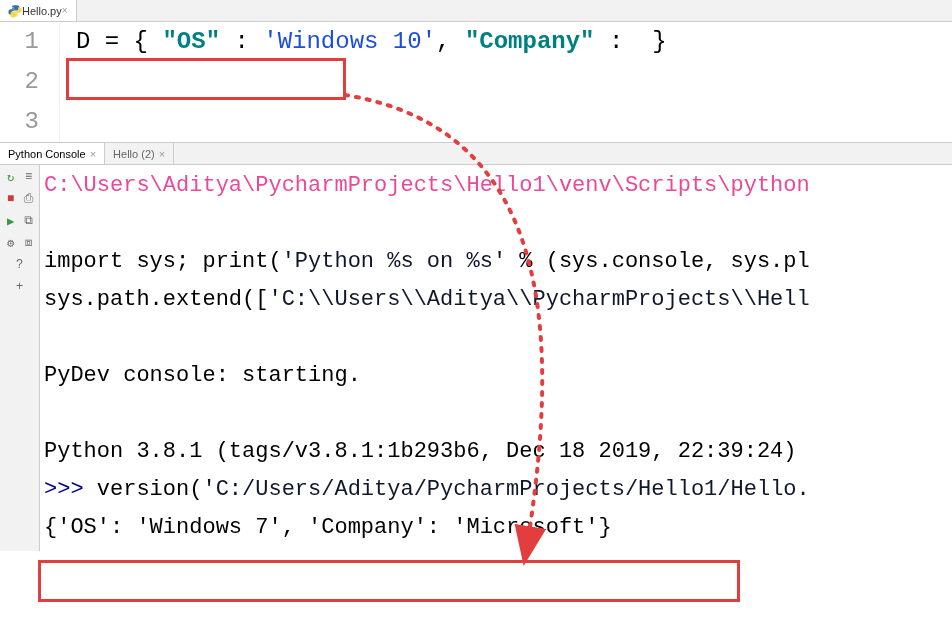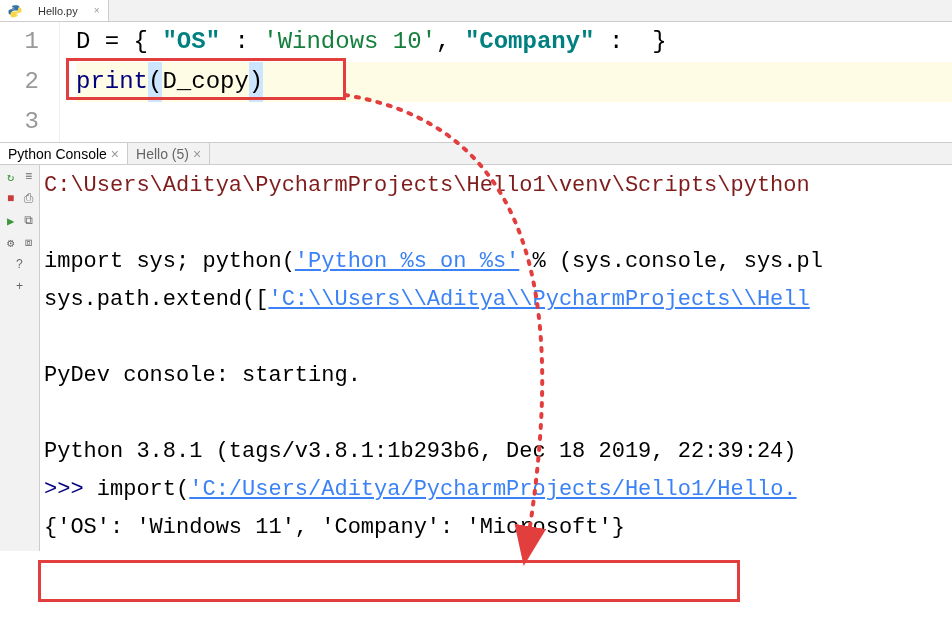--- a/index.html
+++ b/index.html
@@ -23,21 +23,21 @@
   display: flex;
   font-family: 'Segoe UI', Tahoma, sans-serif;
   font-size: 11px;
 }
 .editor-tab {
   padding: 2px 8px;
   background: #fff;
   border-right: 1px solid #ccc;
   display: flex;
   align-items: center;
-  gap: 16px;
+  gap: 0;
   color: #333;
   text-align: center;
 }
 .py-icon {
   width: 14px; height: 14px;
   display: inline-flex; align-items: center; justify-content: center;
 }
 .py-icon svg { width: 14px; height: 14px; }
 .tab-close { color: #999; font-size: 10px; cursor: pointer; }
 
@@ -60,31 +60,31 @@
   font-size: 24px;
   line-height: 40px;
   position: relative;
   padding-left: 16px;
 }
 .code-line { white-space: pre; height: 40px; display: flex; align-items: center; }
 .code-line.current { background: #fffce5; }
 
 
 .tk-id { color: #000; }
-.tk-str { color: #15803d; }
+.tk-str { color: #1d4ed8; }
 .tk-strkey { color: #008080; font-weight: bold; }
 .tk-builtin { color: #000080; }
 .tk-paren-hl { background: #cde6ff; }
 .console-tabbar {
   height: 22px;
   background: #f2f2f2;
   border-bottom: 1px solid #ccc;
   display: flex;
   font-family: 'Segoe UI', Tahoma, sans-serif;
-  font-size: 14px;
+  font-size: 11px;
 }
 .console-tab {
   padding: 2px 8px;
   border-right: 1px solid #ccc;
   color: #666;
   display: flex;
   align-items: center;
   gap: 4px;
 }
 .console-tab.active { background: #fff; color: #000; }
@@ -124,22 +124,22 @@
 .console-output {
   flex: 1;
   font-size: 22px;
   line-height: 38px;
   padding: 2px 4px 4px 4px;
   color: #000;
   overflow: hidden;
   position: relative;
 }
 .console-line { white-space: pre; height: 38px; }
-.co-path { color: #7f1d1d; }
-.co-str { color: #3b82f6; text-decoration: underline; }
+.co-path { color: #ec4899; }
+.co-str { color: #0f172a; }
 .co-prompt { color: #000080; }
 
 
 .redbox {
   position: absolute;
   border: 3px solid #e33e3e;
   pointer-events: none;
 }
 
 
@@ -167,33 +167,32 @@
     </div>
   </div>
   <div class="editor-body">
     <div class="gutter" id="gutter">
         <div>1</div>
         <div>2</div>
         <div>3</div>
       </div>
     <div class="code-area" id="codeArea">
         <div class="code-line"><span class="tk-id">D = { </span><span class="tk-strkey">"OS"</span><span class="tk-id"> : </span><span class="tk-str">'Windows 10'</span><span class="tk-id">, </span><span class="tk-strkey">"Company"</span><span class="tk-id"> : </span><span class="tk-id"> }</span></div>
-        <div class="code-line current"><span class="tk-builtin">print</span><span class="tk-paren-hl">(</span><span class="tk-id">D_copy</span><span class="tk-paren-hl">)</span></div>
       </div>
   </div>
 </div>
 
 <div class="console-wrap">
   <div class="console-tabbar" id="consoleTabs">
       <div class="console-tab active">
         <span>Python Console</span>
         <span style="color: rgb(153, 153, 153);"> ×</span>
       </div>
       <div class="console-tab">
-        <span>Hello (5)</span>
+        <span>Hello (2)</span>
         <span style="color: rgb(153, 153, 153);"> ×</span>
       </div>
     </div>
   <div class="console-body">
     <div class="console-toolbar">
       <div class="tool-row">
         <span class="tool-icon green">↻</span>
         <span class="tool-icon">≡</span>
       </div>
       <div class="tool-row">
@@ -211,28 +210,28 @@
       <div class="tool-row">
         <span class="tool-icon">?</span>
       </div>
       <div class="tool-row">
         <span class="tool-icon">+</span>
       </div>
     </div>
     <div class="console-output" id="consoleOut">
         <div class="console-line"><span class="co-path">C:\Users\Aditya\PycharmProjects\Hello1\venv\Scripts\python</span></div>
         <div class="console-line">&nbsp;</div>
-        <div class="console-line"><span class="">import sys; python(</span><span class="co-str">'Python %s on %s'</span><span class=""> % (sys.console, sys.pl</span></div>
+        <div class="console-line"><span class="">import sys; print(</span><span class="co-str">'Python %s on %s'</span><span class=""> % (sys.console, sys.pl</span></div>
         <div class="console-line"><span class="">sys.path.extend([</span><span class="co-str">'C:\\Users\\Aditya\\PycharmProjects\\Hell</span></div>
         <div class="console-line">&nbsp;</div>
         <div class="console-line"><span class="">PyDev console: starting.</span></div>
         <div class="console-line">&nbsp;</div>
         <div class="console-line"><span class="">Python 3.8.1 (tags/v3.8.1:1b293b6, Dec 18 2019, 22:39:24)</span></div>
-        <div class="console-line"><span class="co-prompt">&gt;&gt;&gt; </span><span class="">import(</span><span class="co-str">'C:/Users/Aditya/PycharmProjects/Hello1/Hello.</span></div>
-        <div class="console-line"><span class="">{'OS': 'Windows 11', 'Company': 'Microsoft'}</span></div>
+        <div class="console-line"><span class="co-prompt">&gt;&gt;&gt; </span><span class="">version(</span><span class="co-str">'C:/Users/Aditya/PycharmProjects/Hello1/Hello.</span></div>
+        <div class="console-line"><span class="">{'OS': 'Windows 7', 'Company': 'Microsoft'}</span></div>
       </div>
   </div>
 </div>
 
 <div class="redbox" id="redbox1" style="left: 66px; top: 58px; width: 280px; height: 42px;"></div>
 <div class="redbox" id="redbox2" style="left: 38px; top: 560px; width: 702px; height: 42px;"></div>
 
 <svg class="arrow-overlay">
   <defs>
     <marker id="arrowhead" markerWidth="10" markerHeight="8" refX="8" refY="4" orient="auto">

